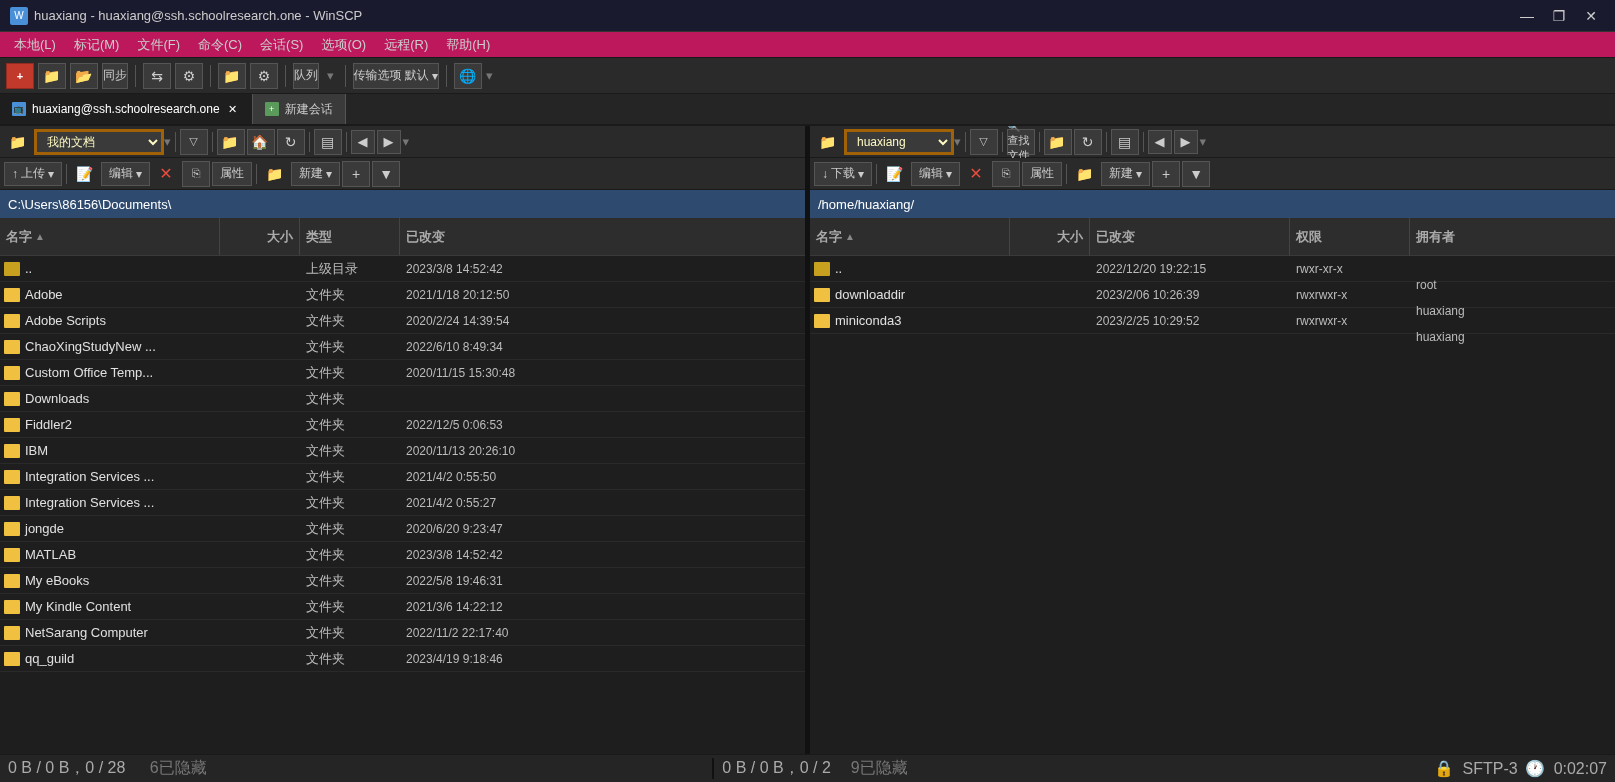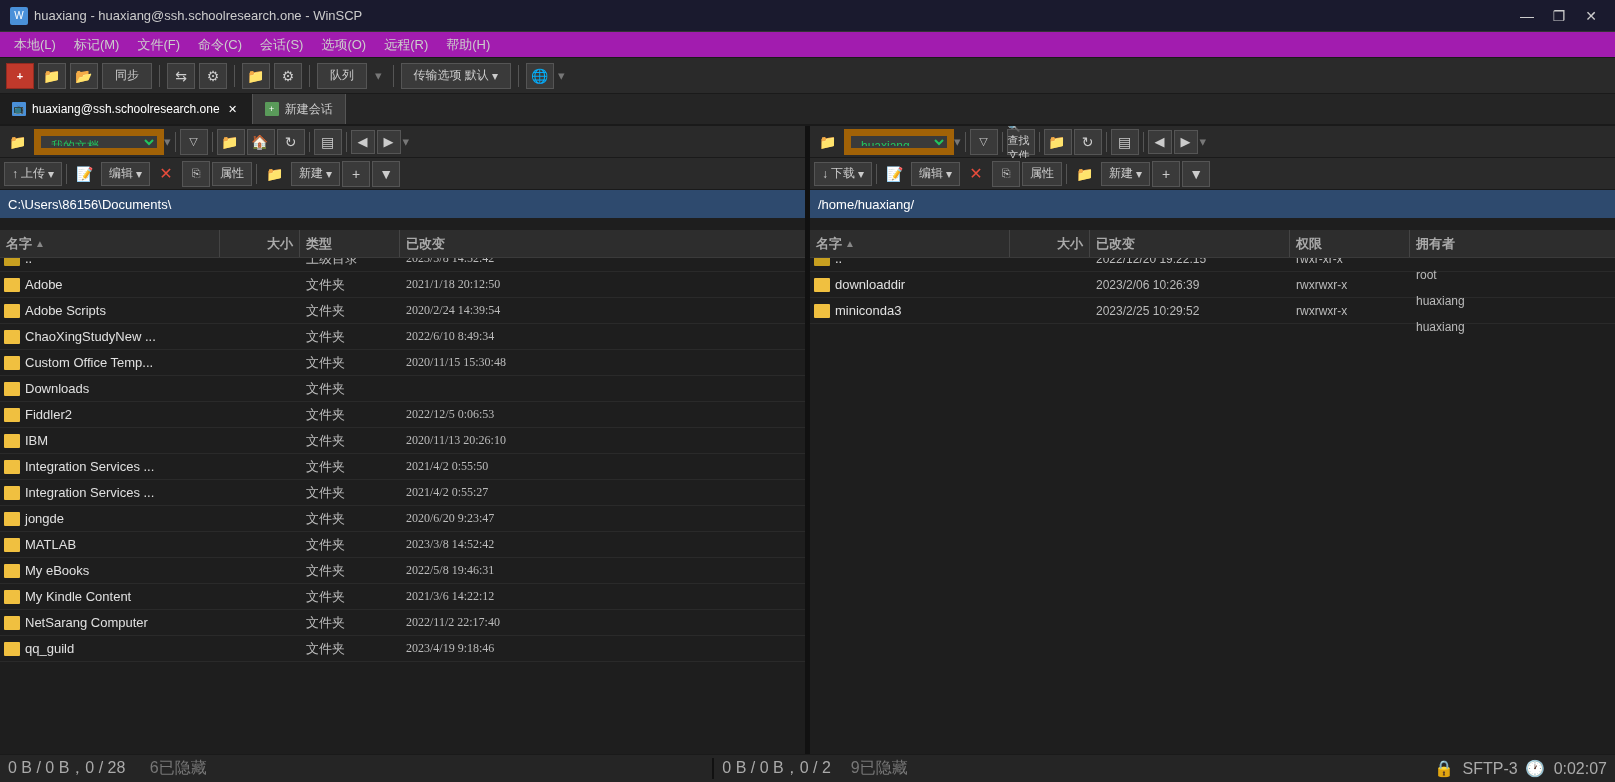--- a/index.html
+++ b/index.html
@@ -51,21 +51,21 @@
       background: transparent;
       border: none;
       color: #ccc;
       cursor: pointer;
       font-size: 14px;
       display: flex; align-items: center; justify-content: center;
     }
 
     
     .menu-bar {
-      background: #a21caf;
+      background: #be185d;
       height: 26px;
       display: flex;
       align-items: center;
       padding: 0 6px;
       gap: 2px;
       border-bottom: 1px solid #1a1a1a;
     }
     .menu-item {
       padding: 2px 8px;
       color: #ccc;
@@ -80,21 +80,21 @@
       display: flex;
       align-items: center;
       padding: 0 6px;
       gap: 4px;
       border-bottom: 1px solid #1a1a1a;
     }
     .toolbar-btn {
       background: #3a3a3a;
       border: 1px solid #555;
       color: #ccc;
-      padding: 2px 12px;
+      padding: 2px 0;
       cursor: pointer;
       font-size: 12px;
       height: 26px;
       display: flex; align-items: center; gap: 3px;
     }
     .toolbar-separator {
       width: 1px;
       height: 22px;
       background: #555;
       margin: 0 3px;
@@ -103,22 +103,22 @@
       width: 28px; height: 26px;
       background: #3a3a3a;
       border: 1px solid #555;
       color: #ccc;
       cursor: pointer;
       font-size: 14px;
       display: flex; align-items: center; justify-content: center;
     }
     .transfer-select {
       background: #3a3a3a;
-      border: 7px solid #a16207;
-      color: #22c55e;
+      border: 3px solid #a16207;
+      color: #fef9c3;
       padding: 2px 6px;
       height: 26px;
       font-size: 12px;
       width: 160px;
     }
 
     
     .tab-bar {
       background: #252525;
       height: 32px;
@@ -216,23 +216,23 @@
       flex: 1;
       overflow-y: auto;
       overflow-x: hidden;
       background: #1e1e1e;
     }
     .file-list-header {
       display: flex;
       align-items: center;
       background: #2d2d2d;
       border-bottom: 1px solid #3a3a3a;
-      height: 28px;
+      height: 38px;
       position: sticky;
-      top: 12px;
+      top: 0;
       z-index: 10;
     }
     .file-list-header .col-name {
       flex: 0 0 220px;
       padding: 0 6px;
       font-weight: bold;
       color: #aaa;
       border-right: 1px solid #444;
       height: 100%;
       display: flex; align-items: center;
@@ -352,21 +352,20 @@
       flex: 0 0 100px;
       padding: 0 6px;
       color: #bbb;
       font-size: 13px;
     }
     .file-row .col-date {
       flex: 1;
       padding: 0 6px;
       color: #bbb;
       font-size: 12px;
-      font-family: Liberation Serif, serif;
     }
 
     
     .file-row .col-name-r {
       flex: 0 0 200px;
       padding: 0 4px;
       display: flex; align-items: center; gap: 5px;
       overflow: hidden;
       white-space: nowrap;
       text-overflow: ellipsis;

